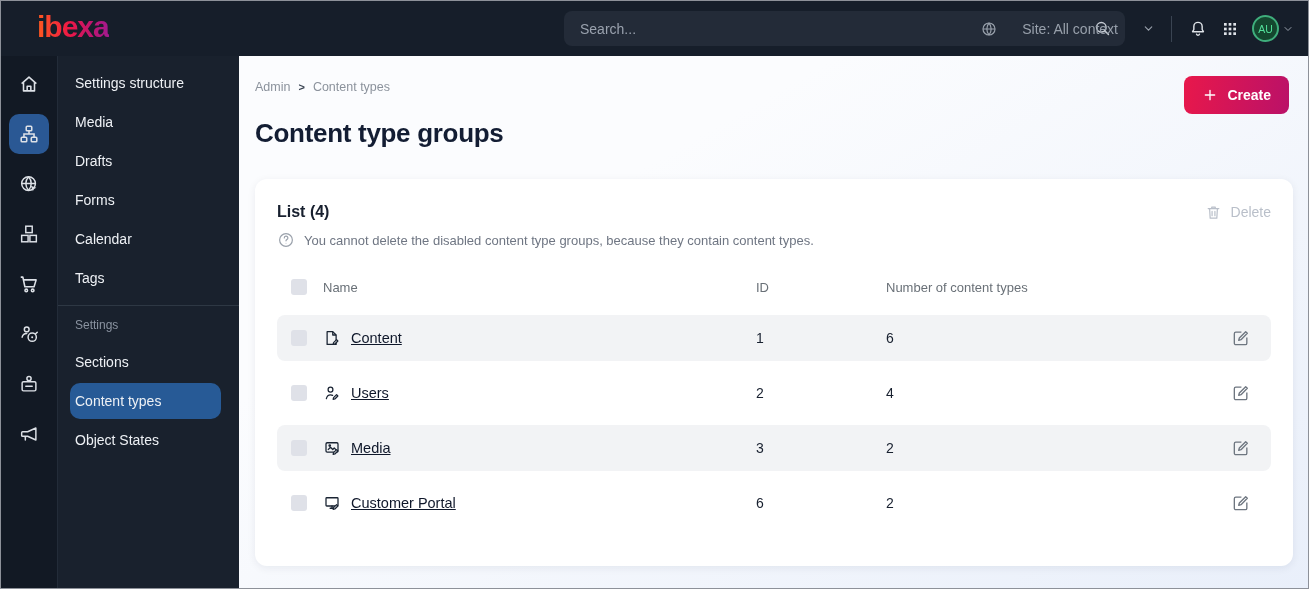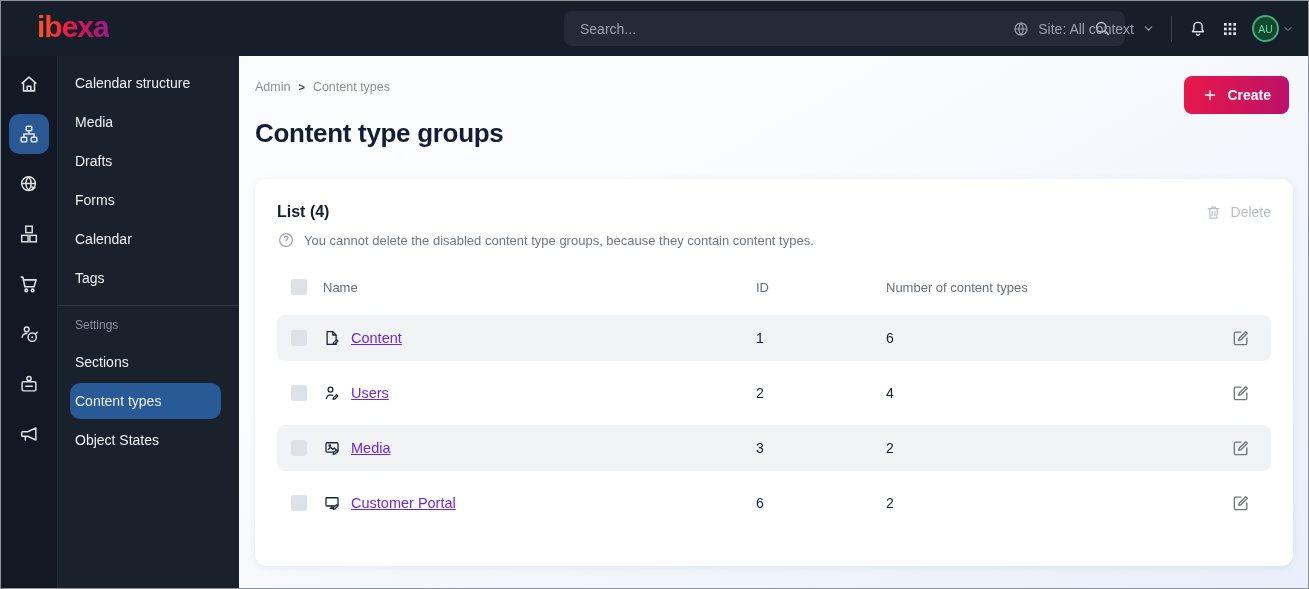--- a/index.html
+++ b/index.html
@@ -9,21 +9,21 @@
   
   .topbar { height:55px; background:#161e2a; position:relative; flex:0 0 55px; }
   .logo { position:absolute; left:36px; top:9px; font-size:30px; font-weight:bold; letter-spacing:-1px;
           background:linear-gradient(90deg,#ff5a1f 0%,#ed1846 45%,#c1156e 75%,#a21a8f 100%);
           -webkit-background-clip:text; background-clip:text; color:transparent; }
   .search-wrap { position:absolute; left:563px; top:10px; width:561px; height:35px; background:#232b38; border-radius:8px; display:flex; align-items:center; }
   .search-wrap input { flex:1; background:transparent; border:none; outline:none; color:#cfd4dc; font-size:14px; padding:0 8px 0 16px; font-family:"Liberation Sans",sans-serif; }
   .search-wrap input::placeholder { color:#9aa2ae; }
   .search-icon { color:#c6ccd4; margin-right:13px; display:flex; }
   .topbar-right { position:absolute; right:14px; top:0; height:55px; display:flex; align-items:center; gap:13px; }
-  .site-selector { display:flex; align-items:center; gap:8px; color:#98a0ab; font-size:14px; cursor:pointer; }
+  .site-selector { display:flex; align-items:center; gap:24px; color:#98a0ab; font-size:14px; cursor:pointer; }
   .tb-divider { width:1px; height:26px; background:#3a4452; margin:0 3px; }
   .tb-icon { color:#dfe3e8; display:flex; cursor:pointer; }
   .avatar-wrap { display:flex; align-items:center; gap:3px; cursor:pointer; }
   .avatar { width:27px; height:27px; border-radius:50%; background:#14472f; border:2px solid #3fae7c; color:#52e09a; font-size:10.5px; font-weight:normal; display:flex; align-items:center; justify-content:center; }
   .chev { color:#98a0ab; display:flex; }
 
   
   .layout { flex:1; display:flex; min-height:0; }
   .rail { width:57px; background:#121924; display:flex; flex-direction:column; align-items:center; padding-top:8px; border-right:1px solid #232c39; }
   .rail-item { width:40px; height:40px; margin-bottom:10px; border-radius:10px; display:flex; align-items:center; justify-content:center; color:#dde1e7; cursor:pointer; }
@@ -50,21 +50,21 @@
   .hint .q-icon { color:#9aa1ab; display:flex; }
 
   .trow { display:grid; grid-template-columns:32px 28px 405px 130px 1fr 40px; align-items:center; padding:0 20px 0 14px; }
   .thead { height:32px; margin-top:22px; margin-bottom:12px; color:#697077; font-size:13px; }
   .thead .col-name { grid-column:2 / 4; }
   .tbody { display:flex; flex-direction:column; gap:9px; }
   .row { height:46px; border-radius:8px; font-size:14px; color:#18202f; }
   .row.stripe { background:#f2f3f5; }
   .checkbox { width:16px; height:16px; border-radius:3px; background:#dfe1e8; cursor:pointer; }
   .type-icon { color:#1a2433; display:flex; }
-  .name-link { color:#6d28d9; font-weight:500; font-size:14.5px; text-decoration:underline; cursor:pointer; }
+  .name-link { color:#0f172a; font-weight:500; font-size:14.5px; text-decoration:underline; cursor:pointer; }
   .cell-num { font-size:14px; color:#18202f; }
   .edit-btn { background:none; border:none; color:#6e7680; display:flex; justify-content:flex-end; cursor:pointer; }
   svg { display:block; }
 </style>
 </head>
 <body>
 
 <div class="screen">
 
   <div class="topbar">
@@ -200,21 +200,21 @@
             <svg width="22" height="22" viewBox="0 0 24 24" fill="none" stroke="currentColor" stroke-width="1.6" stroke-linejoin="round">
               <path d="M19.5 5.5v13l-9-4H5a1 1 0 0 1-1-1v-3a1 1 0 0 1 1-1h5.5z"></path>
               <path d="M8 15.5v3" stroke-linecap="round"></path>
             </svg>
           </span>
       </div>
     </div>
 
     <div class="menu">
       <div class="menu-item">
-          <span>Calendar structure</span>
+          <span>Settings structure</span>
         </div>
       <div class="menu-item">
           <span>Media</span>
         </div>
       <div class="menu-item">
           <span>Drafts</span>
         </div>
       <div class="menu-item">
           <span>Forms</span>
         </div>

